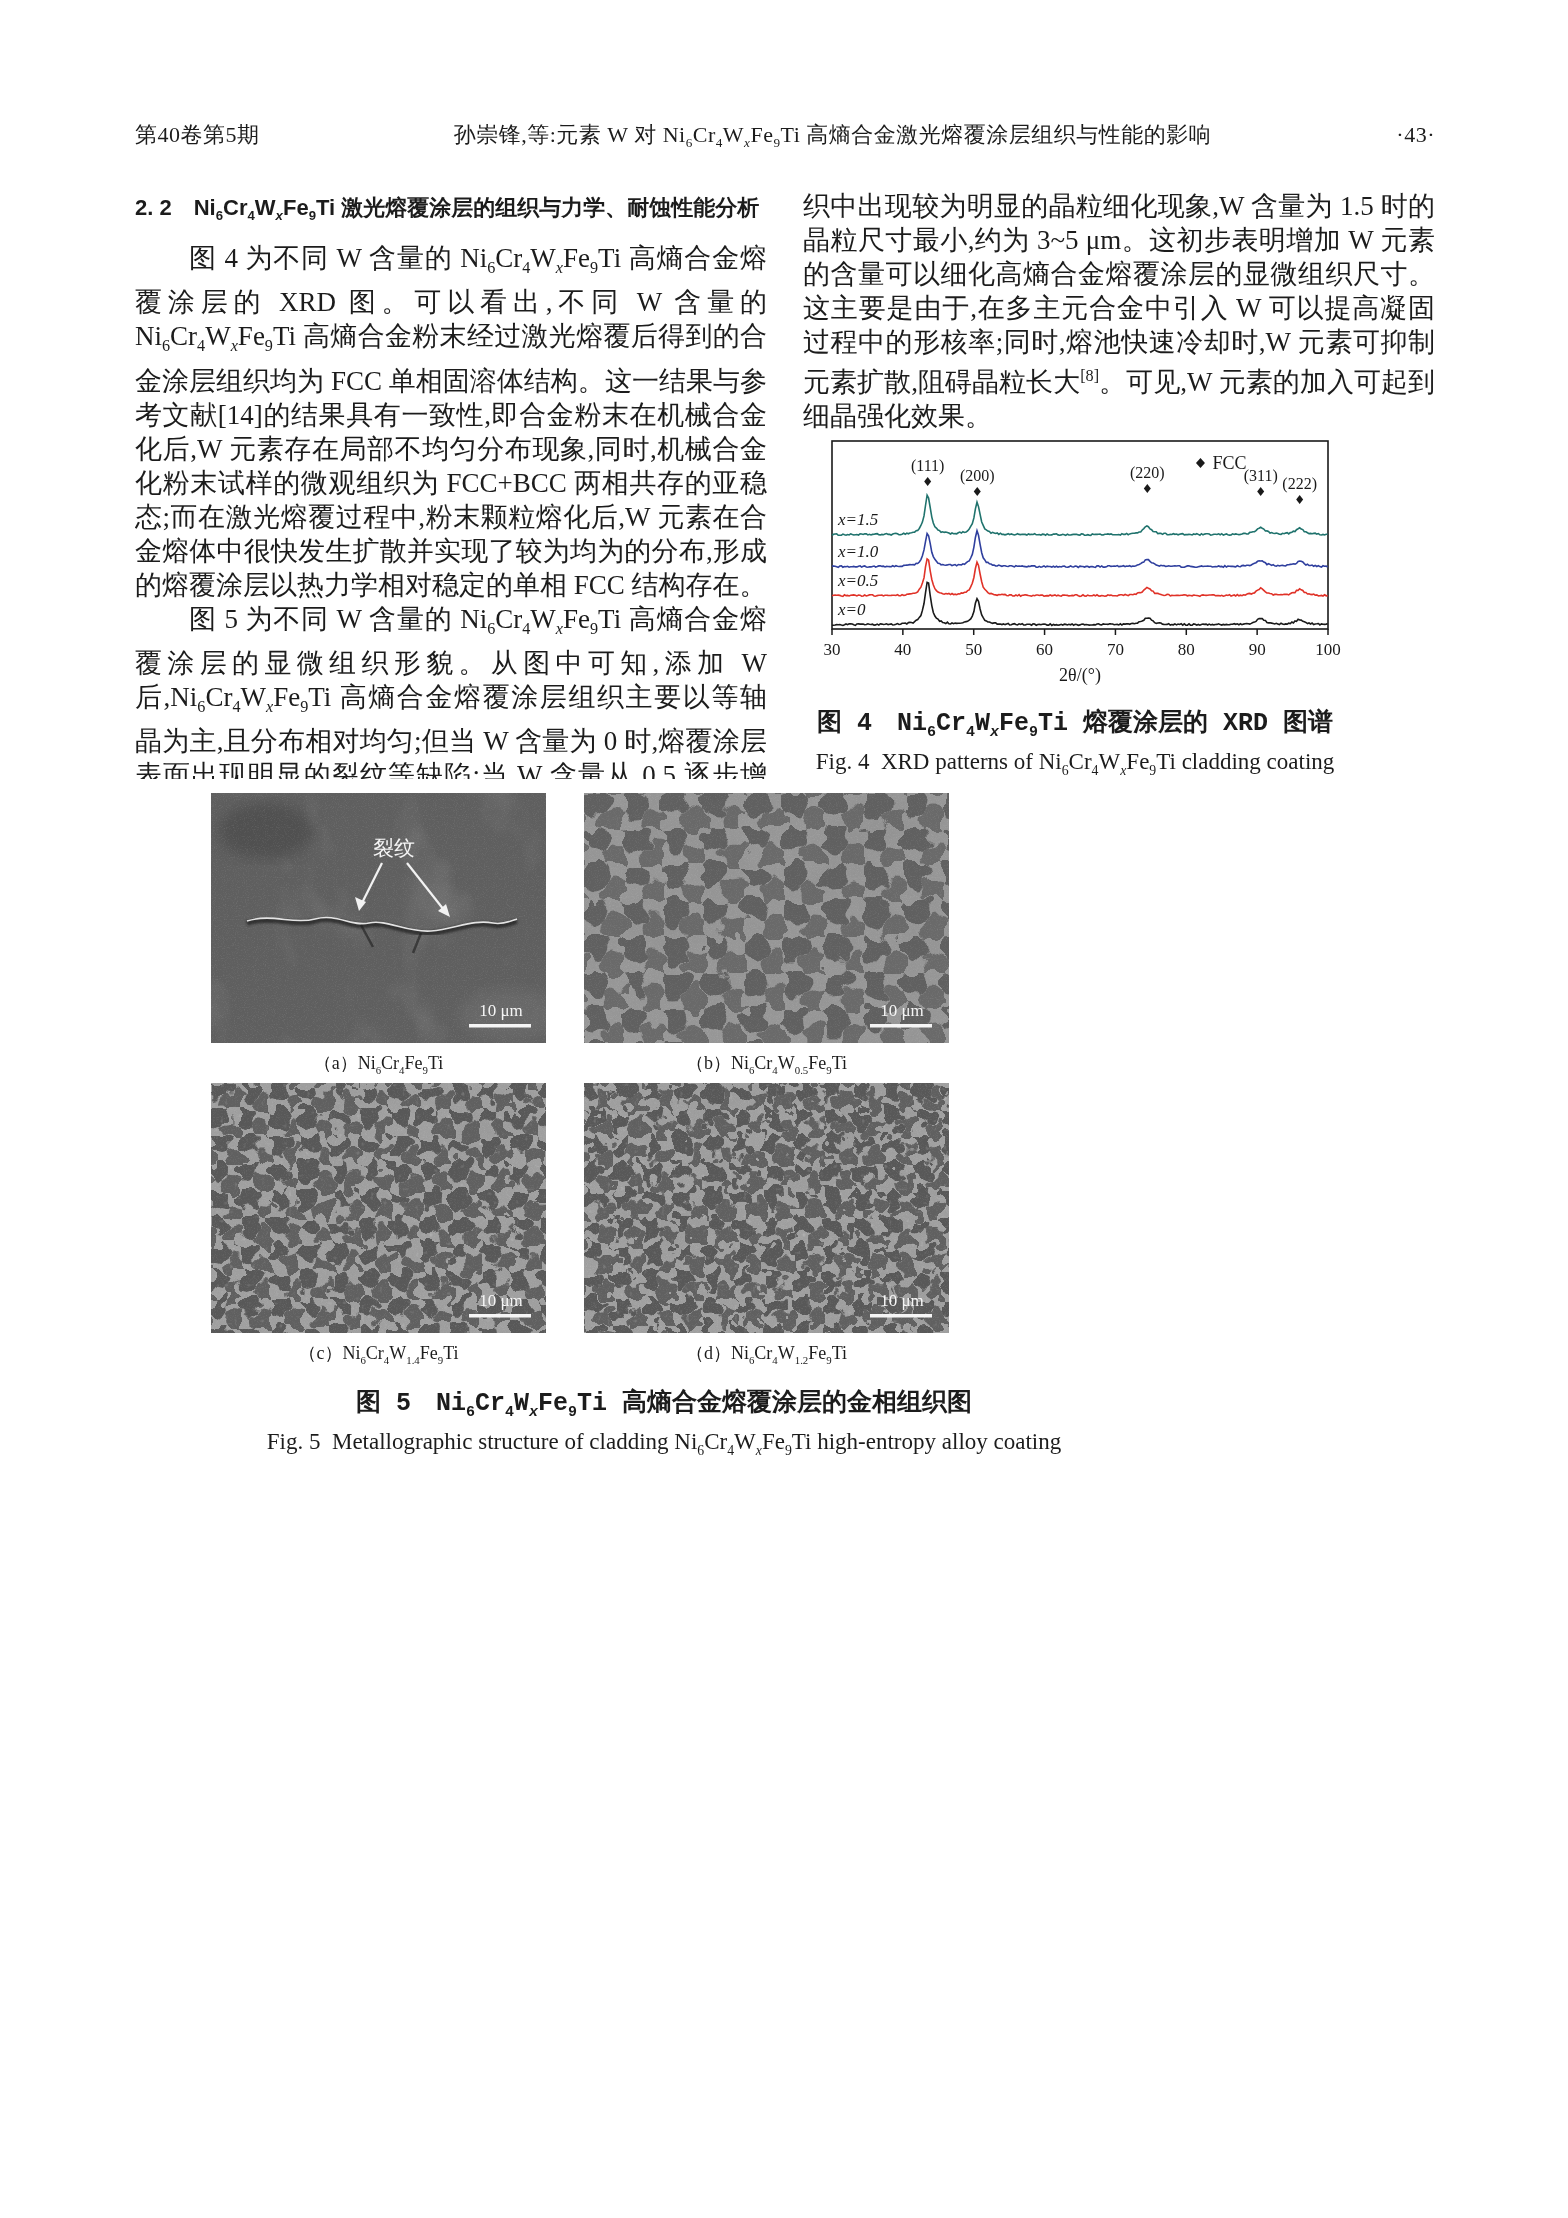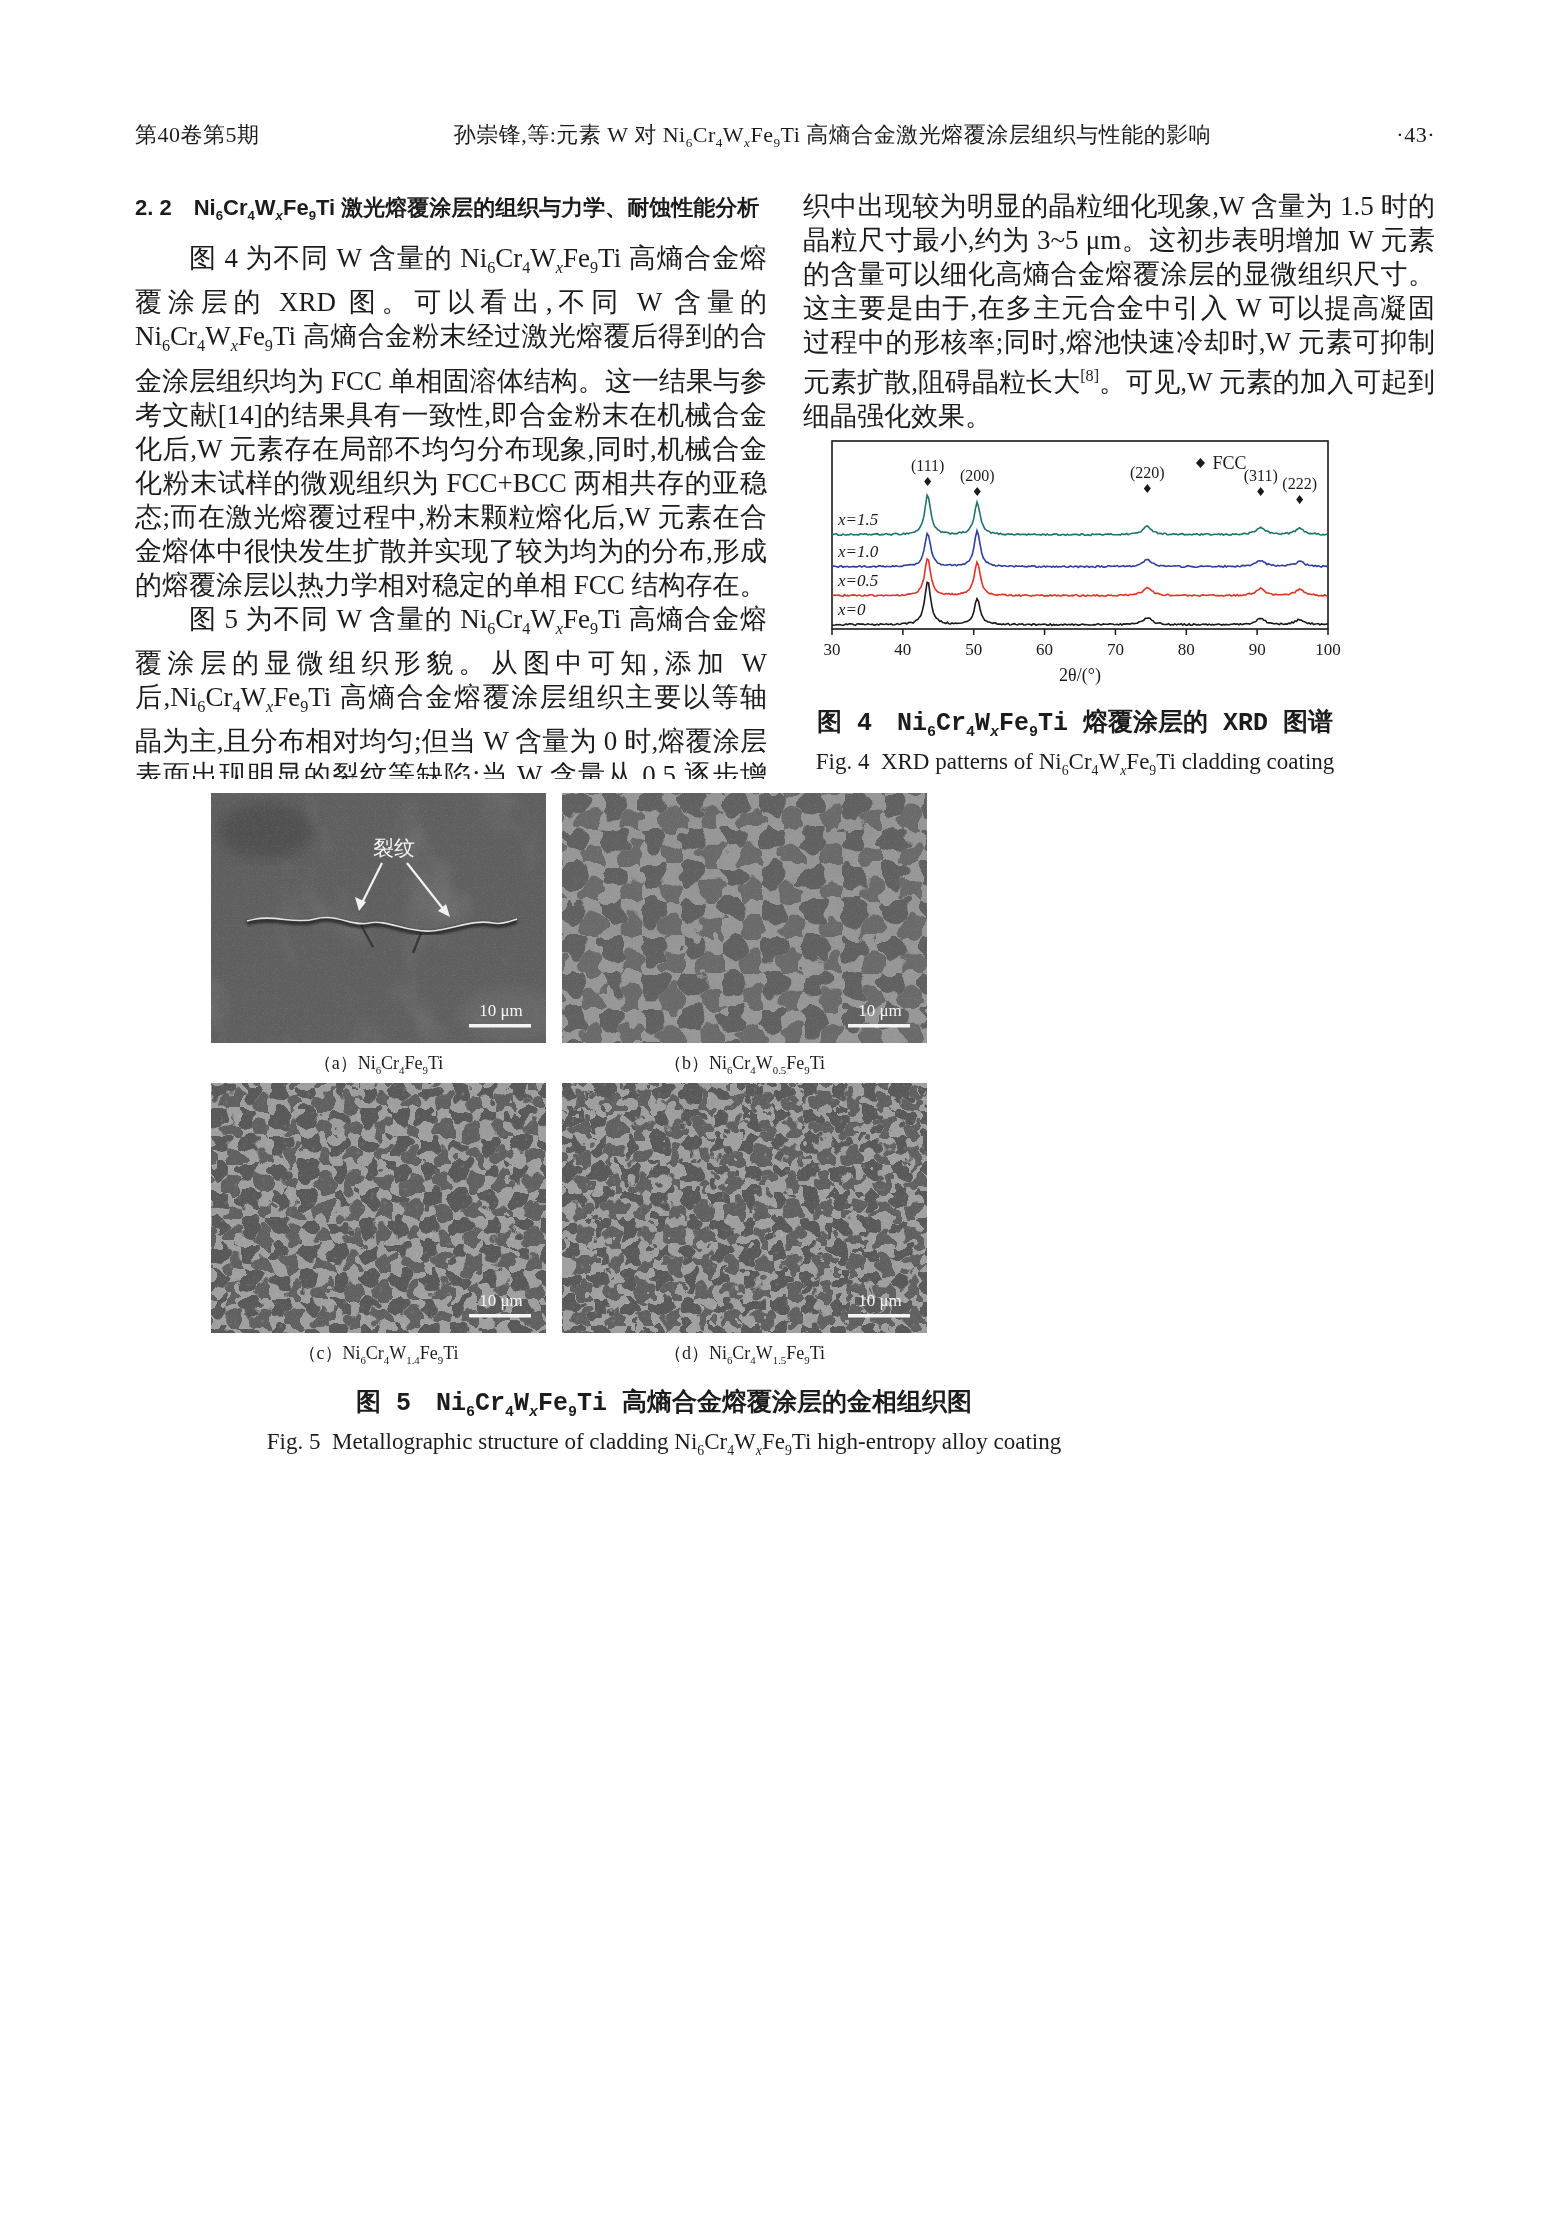--- a/index.html
+++ b/index.html
@@ -20,21 +20,21 @@
     font-size:22px;line-height:37px;padding-left:2.8em;text-indent:-2.8em;margin:0 0 6px 0}
   sub{font-size:.6em}
   sup{font-size:.6em}
   .xrd-wrap{margin:4px 0 0 2px;width:540px}
   #xrd-svg{display:block}
   #xrd-svg text{font-family:"Liberation Serif","DejaVu Serif",serif;fill:#1a1a1a}
   .cap-cn{font-family:Liberation Mono, monospace;font-weight:700;
     font-size:25px;text-align:center;margin-top:12px}
   .cap-en{font-size:23px;text-align:center;margin-top:8px}
   .fig5{margin:14px 0 0 76px;width:906px}
-  .fig5-grid{display:grid;grid-template-columns:335px 365px;column-gap:16px}
+  .fig5-grid{display:grid;grid-template-columns:335px 365px;column-gap:38px}
   .sem{height:250px;background:#666;overflow:hidden}
   .sem svg{display:block;width:100%;height:100%}
   .subcap{font-size:18px;text-align:center;line-height:40px;height:40px}
   .sem-anno{font-size:21px;fill:#f5f5f5;font-family:"Liberation Sans","DejaVu Sans",sans-serif}
   .sem-scale{font-size:17px;fill:#f5f5f5}
   figure{margin:0}
 </style>
 </head>
 <body>
 
@@ -231,20 +231,20 @@
           <rect width="365" height="250" filter="url(#grainLight)" opacity="0.32"></rect>
           <rect width="365" height="250" filter="url(#grainDark)" opacity="0.28"></rect>
           <g>
             <text x="318" y="223" text-anchor="middle" class="sem-scale">10 μm</text>
             <rect x="286" y="231" width="62" height="3.5" fill="#f5f5f5"></rect>
           </g>
         </svg>
       </div>
 
       <div class="subcap">（c）Ni<sub>6</sub>Cr<sub>4</sub>W<sub>1.4</sub>Fe<sub>9</sub>Ti</div>
-      <div class="subcap">（d）Ni<sub>6</sub>Cr<sub>4</sub>W<sub>1.5</sub>Fe<sub>9</sub>Ti</div>
+      <div class="subcap">（d）Ni<sub>6</sub>Cr<sub>4</sub>W<sub>1.2</sub>Fe<sub>9</sub>Ti</div>
     </div>
 
     <figcaption class="cap-cn">图 5 Ni<sub>6</sub>Cr<sub>4</sub>W<sub><i>x</i></sub>Fe<sub>9</sub>Ti 高熵合金熔覆涂层的金相组织图</figcaption>
     <div class="cap-en">Fig. 5 Metallographic structure of cladding Ni<sub>6</sub>Cr<sub>4</sub>W<sub><i>x</i></sub>Fe<sub>9</sub>Ti high-entropy alloy coating</div>
   </figure>
 
 </div>
 
 </body></html>

